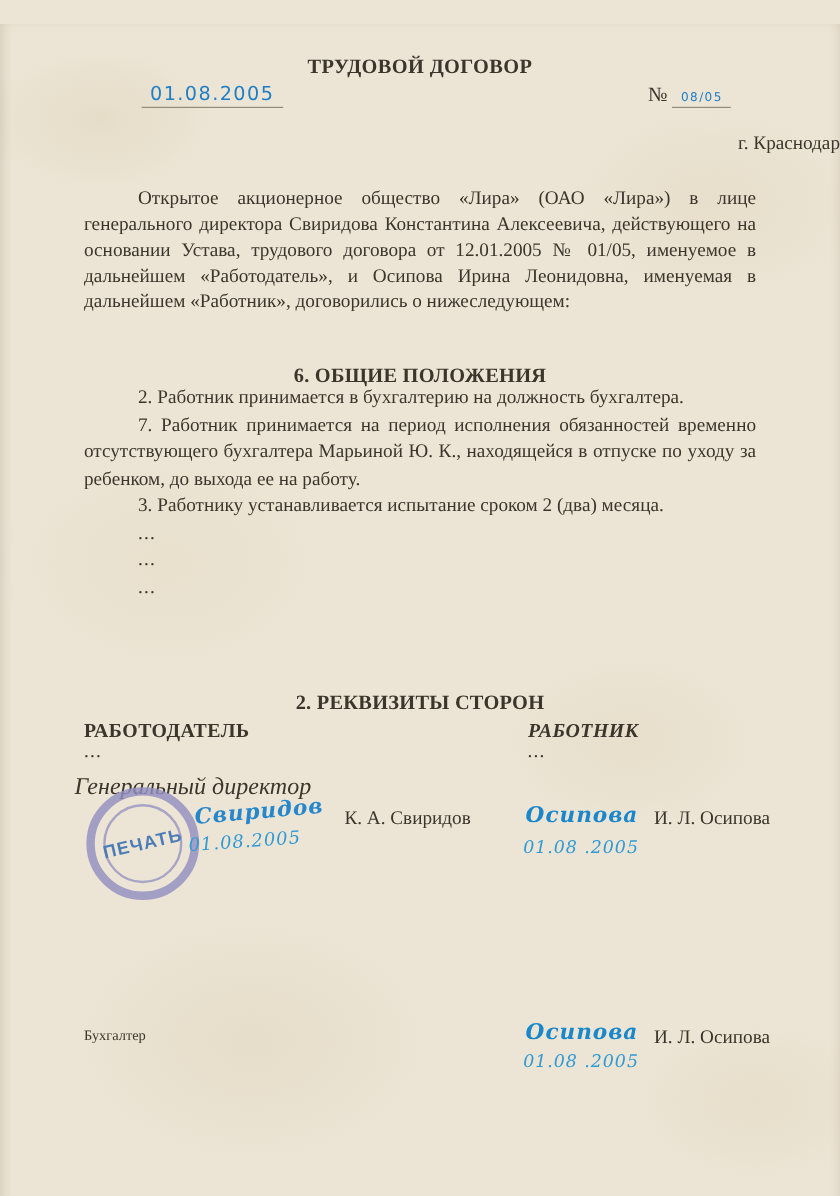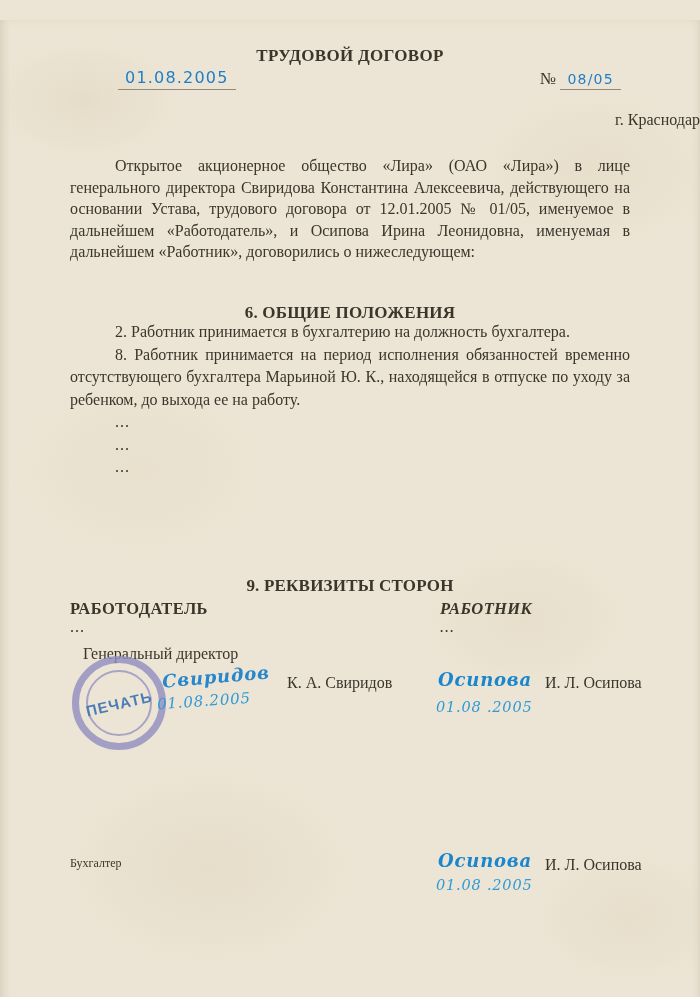--- a/index.html
+++ b/index.html
@@ -38,42 +38,42 @@
     font-family:"DejaVu Sans",sans-serif;
     font-size:16px;letter-spacing:1.2px;
   }
   .underlined{
     display:inline-block;
     border-bottom:1px solid #938a77;
     padding:0 7px 2px 7px;
   }
   .header-date{top:48px;left:118px;}
   .header-number{top:49px;left:540px;font-size:17px;}
-  .header-number .hw{font-size:14px;}
+  .header-number .hw{font-size:10px;}
   .city{top:91px;left:0;width:700px;text-align:right;font-size:16px;}
   .preamble{
     top:135px;left:70px;width:560px;
     font-size:16px;line-height:21.5px;
     text-align:justify;text-indent:45px;margin:0;
   }
   .clauses{
     top:301px;left:70px;width:560px;
     font-size:16px;line-height:22.5px;text-align:justify;
   }
   .clauses p{margin:0;text-indent:45px;}
   .clauses p.wrap{text-align:justify;}
   .ellipsis-line{margin:0;text-indent:45px;letter-spacing:1px;}
   .heading-1{top:283px;}
   .heading-9{top:556px;}
   .party-label{font-weight:bold;font-size:16.5px;letter-spacing:.4px;}
   .employer-col{left:70px;}
   .employee-col{left:440px;font-style:italic;}
   .parties-row{top:579px;}
   .dots-row{top:598px;font-size:16px;letter-spacing:1px;}
-  .gen-director{top:625px;left:83px;font-size:16px;}
+  .gen-director{top:625px;left:62px;font-size:20px;font-style:italic;}
   .printed-name{font-size:16px;}
   .sig-sviridov-name{top:654px;left:287px;}
   .sig-osipova-name{top:654px;left:545px;}
   .hw-script{
     color:#1a86cc;
     font-family:"DejaVu Serif",serif;
     font-style:italic;font-weight:bold;
     font-size:18px;letter-spacing:.8px;
   }
   .hw-date{
@@ -128,27 +128,28 @@
   </div>
 
   <div class="abs city">г. Краснодар</div>
 
   <p class="abs preamble">Открытое акционерное общество «Лира» (ОАО «Лира») в лице генерального директора Свиридова Константина Алексеевича, действующего на основании Устава, трудового договора от 12.01.2005 № 01/05, именуемое в дальнейшем «Работодатель», и Осипова Ирина Леонидовна, именуемая в дальнейшем «Работник», договорились о нижеследующем:</p>
 
   <div class="abs section-heading heading-1">6. ОБЩИЕ ПОЛОЖЕНИЯ</div>
 
   <div class="abs clauses">
     <p class="wrap">2. Работник принимается в бухгалтерию на должность бухгалтера.</p>
-    <p class="wrap">8. Работник принимается на период исполнения обязанностей временно отсутствующего бухгалтера Марьиной Ю. К., находящейся в отпуске по уходу за ребенком, до выхода ее на работу.</p>
+    <p class="wrap">7. Работник принимается на период исполнения обязанностей временно отсутствующего бухгалтера Марьиной Ю. К., находящейся в отпуске по уходу за ребенком, до выхода ее на работу.</p>
+    <p class="wrap">3. Работнику устанавливается испытание сроком 2 (два) месяца.</p>
     <p class="ellipsis-line">...</p>
     <p class="ellipsis-line">...</p>
     <p class="ellipsis-line">...</p>
   </div>
 
-  <div class="abs section-heading heading-9">9. РЕКВИЗИТЫ СТОРОН</div>
+  <div class="abs section-heading heading-9">2. РЕКВИЗИТЫ СТОРОН</div>
 
   <div class="abs parties-row employer-col party-label">РАБОТОДАТЕЛЬ</div>
   <div class="abs parties-row employee-col party-label">РАБОТНИК</div>
 
   <div class="abs dots-row employer-col">...</div>
   <div class="abs dots-row employee-col">...</div>
 
   <div class="abs gen-director">Генеральный директор</div>
 
   <div class="abs stamp">

